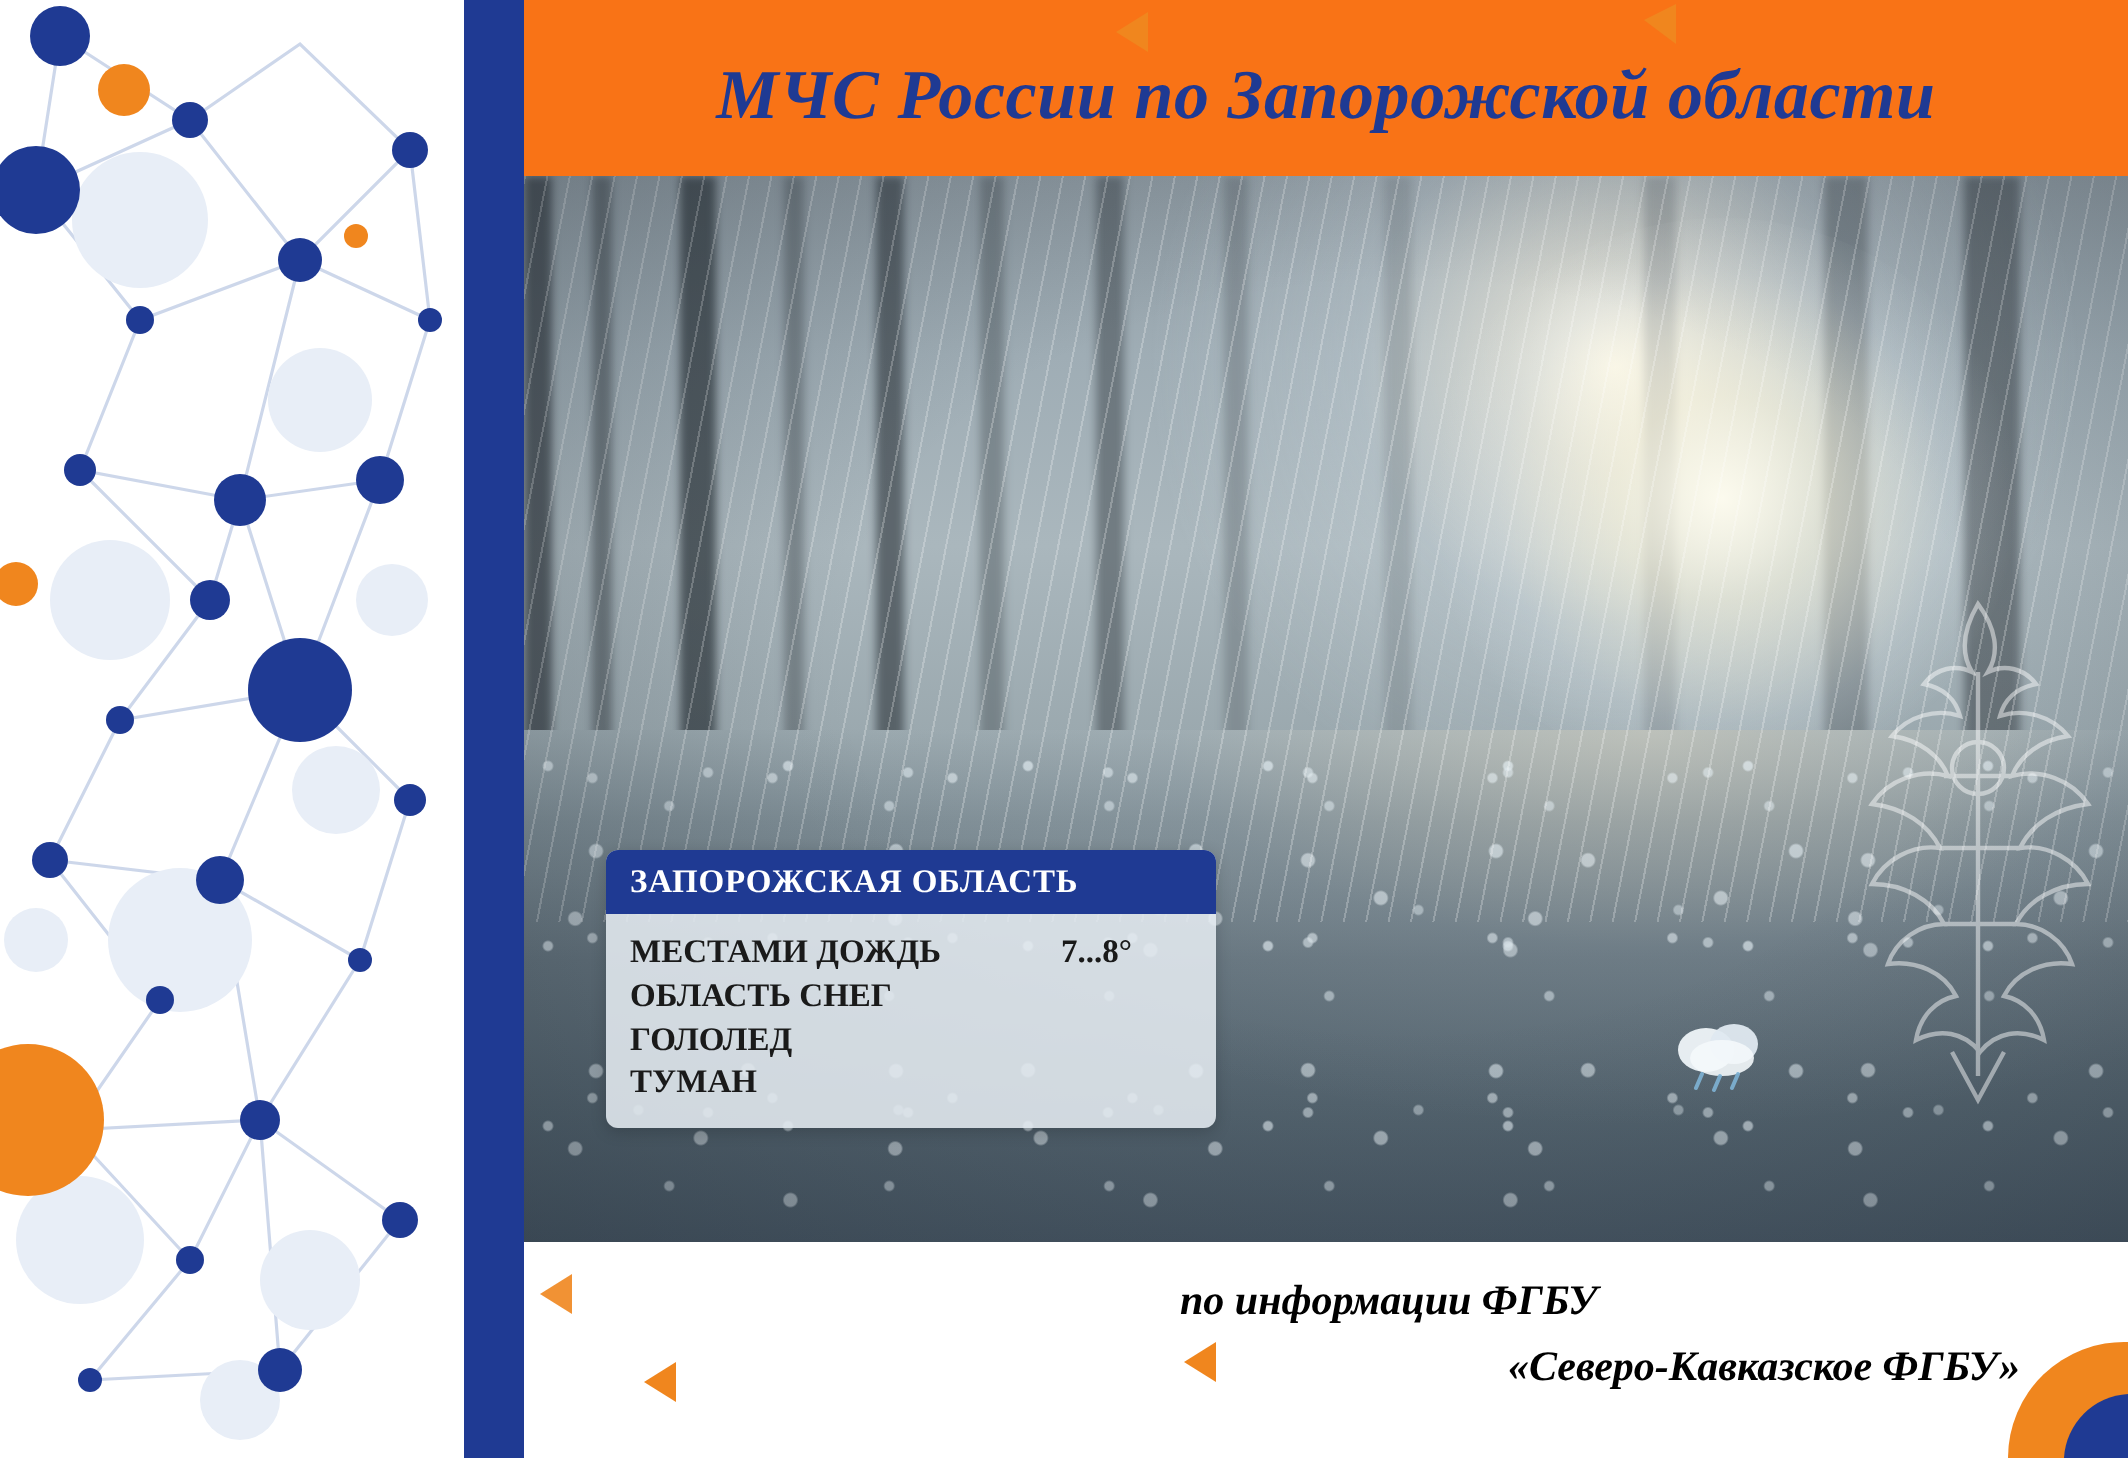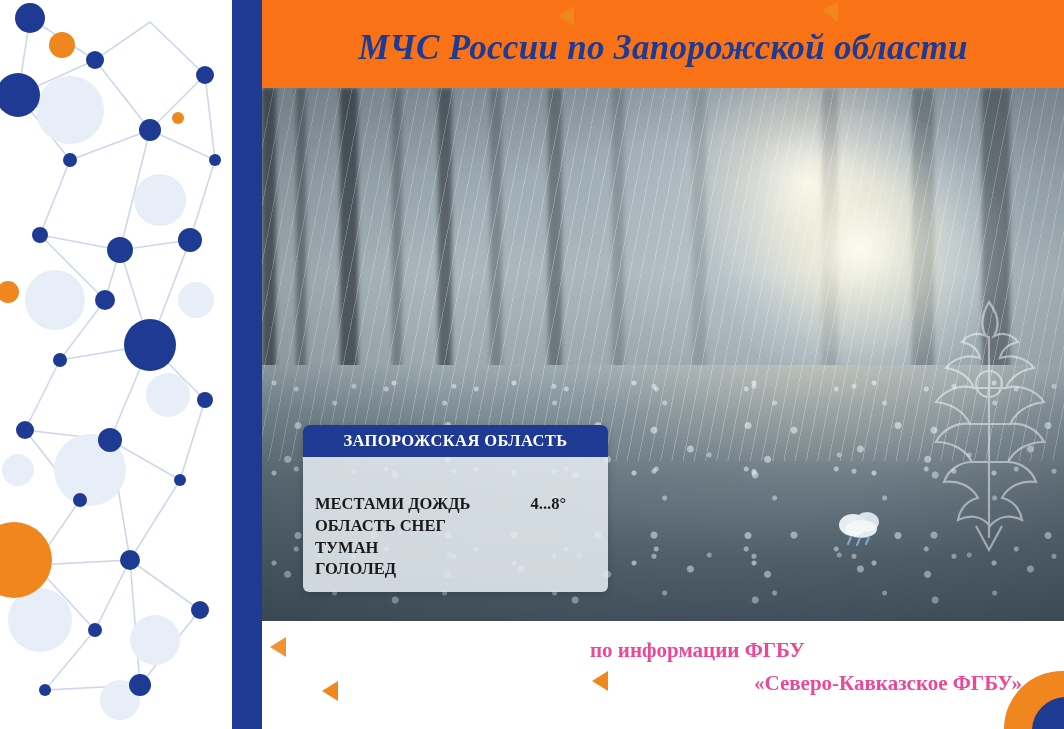--- a/index.html
+++ b/index.html
@@ -175,21 +175,20 @@
     background: #1f3a93;
     color: #ffffff;
     font-family: "Liberation Serif", serif;
     font-weight: bold;
     font-size: 16.5px;
     letter-spacing: 0.4px;
     padding: 6px 12px 6px 12px;
   }
   .info-card-body {
     padding: 8px 12px 12px 12px;
-    margin-top: 28px;
   }
   .info-row {
     display: flex;
     align-items: baseline;
     font-family: "Liberation Serif", serif;
     font-weight: bold;
     font-size: 16.5px;
     color: #1a1a1a;
     line-height: 1.32;
     white-space: nowrap;
@@ -221,23 +220,24 @@
     position: absolute;
     left: 262px;
     top: 621px;
     width: 802px;
     height: 4px;
     background: #f0861e;
   }
   .footer-line1, .footer-line2 {
     position: absolute;
     font-family: "Liberation Serif", serif;
+    font-style: italic;
     font-weight: bold;
     font-size: 21px;
-    color: #ec4899;
+    color: #000000;
     white-space: nowrap;
   }
   .footer-line1 { left: 328px; top: 17px; }
   .footer-line2 { left: 492px; top: 50px; }
 </style>
 </head>
 <body>
 
 <div class="poster">
 
@@ -351,35 +351,35 @@
         <ellipse cx="34" cy="19" rx="12" ry="10" fill="#dfe9f0" opacity="0.95"></ellipse>
         <ellipse cx="28" cy="26" rx="16" ry="9" fill="#f4f8fb" opacity="0.9"></ellipse>
         <g stroke="#7fb3d5" stroke-width="2" stroke-linecap="round" opacity="0.9">
           <line x1="18" y1="34" x2="15" y2="41"></line>
           <line x1="27" y1="35" x2="24" y2="42"></line>
           <line x1="36" y1="34" x2="33" y2="41"></line>
         </g>
       </g>
     </svg>
 
-    <div class="info-card" style="left:41px; top:337px;text-align:center;">
+    <div class="info-card" style="left:41px; top:337px;">
       <div class="info-card-head">ЗАПОРОЖСКАЯ ОБЛАСТЬ</div>
       <div class="info-card-body">
         <div class="info-row">
           <span class="label">МЕСТАМИ ДОЖДЬ</span>
-          <span class="value">4...8°</span>
+          <span class="value">7...8°</span>
         </div>
         <div class="info-row">
           <span class="label">ОБЛАСТЬ СНЕГ</span>
         </div>
         <div class="info-row">
-          <span class="label">ТУМАН</span>
+          <span class="label">ГОЛОЛЕД</span>
         </div>
         <div class="info-row">
-          <span class="label">ГОЛОЛЕД</span>
+          <span class="label">ТУМАН</span>
         </div>
       </div>
     </div>
   </div>
 
   <div class="footer-rule"></div>
   <div class="footer">
     <div class="footer-line1">по информации ФГБУ</div>
     <div class="footer-line2">«Северо-Кавказское ФГБУ»</div>
 

